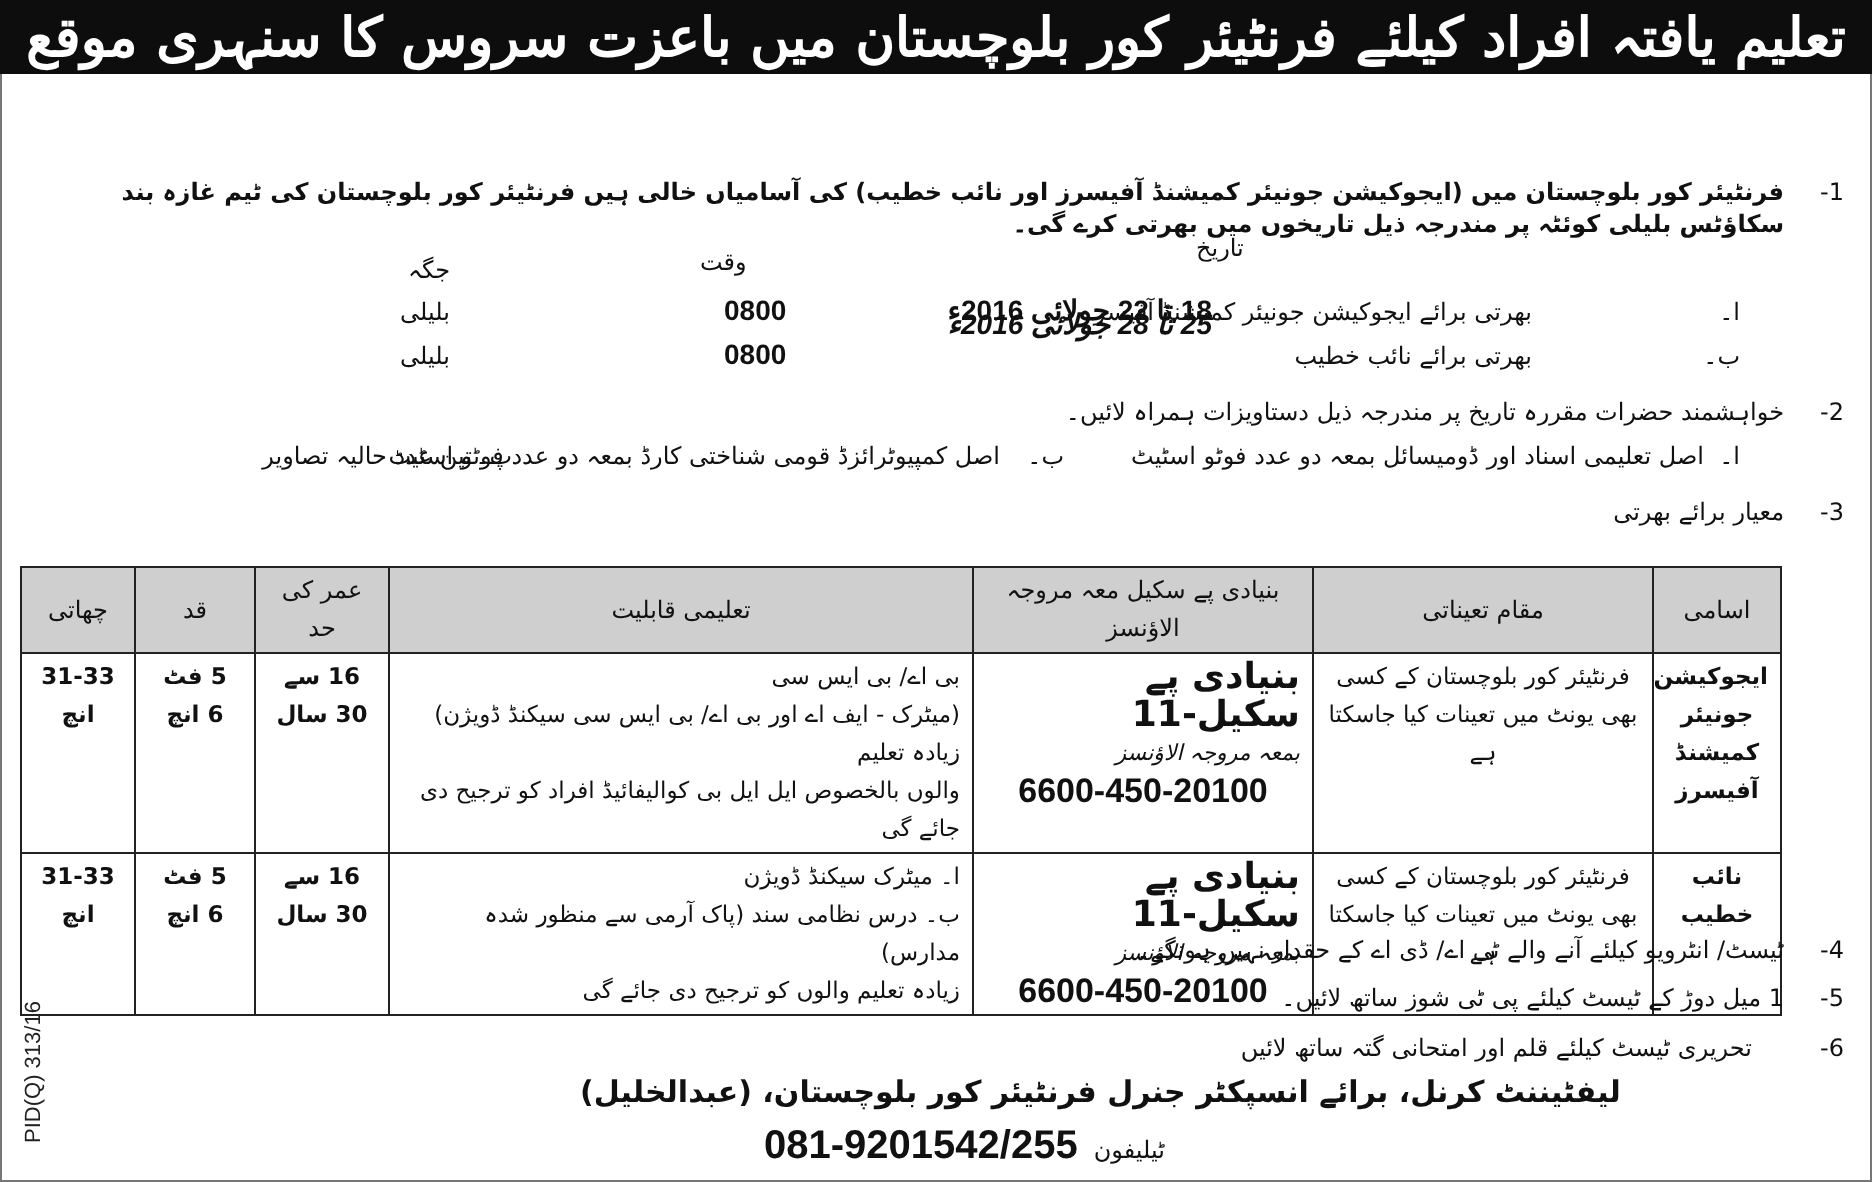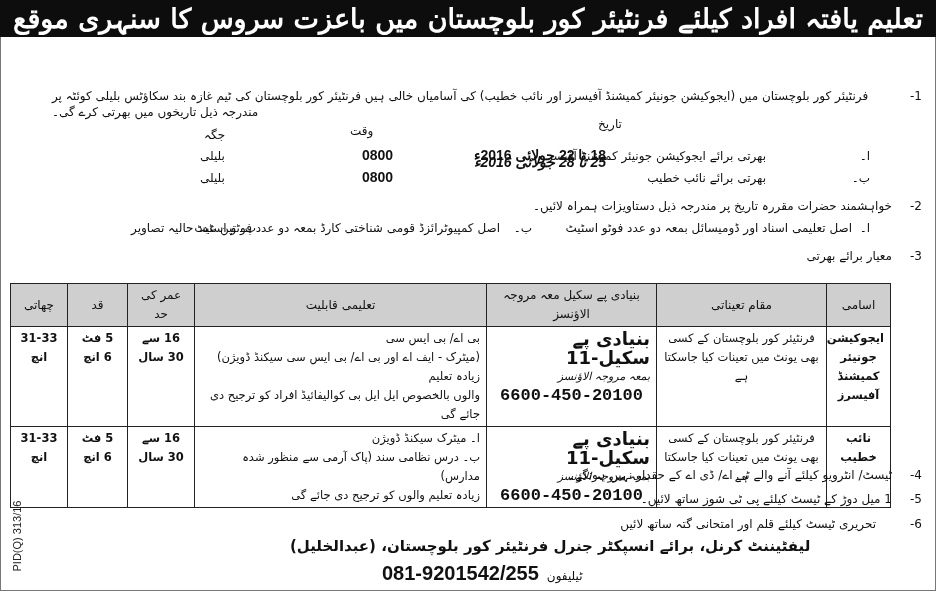--- a/index.html
+++ b/index.html
@@ -33,42 +33,42 @@
     font-size: 11.5px; line-height: 19px;
   }
   table.criteria th {
     background: #cfcfcf; font-weight: normal; height: 16px; text-align: center; vertical-align: middle;
     font-size: 12px;
   }
   td.post { font-weight: bold; font-size: 13px; text-align: center; }
   td.center { text-align: center; }
   td.pay .scale { font-weight: bold; font-size: 18px; }
   td.pay .allow { font-size: 11px; font-style: italic; }
-  td.pay .range { direction: ltr; font-family: Liberation Mono, monospace; font-weight: bold; font-size: 17px; text-align: center; }
+  td.pay .range { direction: ltr; font-family: Liberation Sans, sans-serif; font-weight: bold; font-size: 17px; text-align: center; }
   td.qual { text-align: right; }
   td.age, td.height, td.chest { text-align: center; font-weight: bold; font-size: 13px; }
   .pid {
     position: absolute; left: -28px; top: 530px; transform: rotate(-90deg);
     font-family: "Liberation Sans", sans-serif; font-size: 11px; color: #222;
     width: 90px; text-align: center;
   }
   .sign { font-weight: bold; font-size: 15px; }
   .phone { font-family: "Liberation Sans", sans-serif; font-weight: bold; font-size: 20px; }
 </style>
 </head>
 <body>
 
 <div class="frame"></div>
 
 <div class="banner">
   <span>تعلیم یافتہ افراد کیلئے فرنٹیئر کور بلوچستان میں باعزت سروس کا سنہری موقع</span>
 </div>
 
 <div class="abs txt rtl" style="right:14px; top:88px;">1-</div>
-<div class="abs txt rtl" style="right:44px; top:88px; width:840px; text-align:left; white-space:normal;">فرنٹیئر کور بلوچستان میں (ایجوکیشن جونیئر کمیشنڈ آفیسرز اور نائب خطیب) کی آسامیاں خالی ہیں فرنٹیئر کور بلوچستان کی ٹیم غازہ بند سکاؤٹس بلیلی کوئٹہ پر مندرجہ ذیل تاریخوں میں بھرتی کرے گی۔</div>
+<div class="abs txt rtl" style="right:44px; top:88px; width:840px; text-align:right; white-space:normal;font-weight:bold;">فرنٹیئر کور بلوچستان میں (ایجوکیشن جونیئر کمیشنڈ آفیسرز اور نائب خطیب) کی آسامیاں خالی ہیں فرنٹیئر کور بلوچستان کی ٹیم غازہ بند سکاؤٹس بلیلی کوئٹہ پر مندرجہ ذیل تاریخوں میں بھرتی کرے گی۔</div>
 
 <div class="abs hdr rtl" style="left:598px; top:117px;">تاریخ</div>
 <div class="abs hdr rtl" style="left:350px; top:124px;">وقت</div>
 <div class="abs hdr rtl" style="left:204px; top:128px;">جگہ</div>
 
 <div>
   <div class="abs txt rtl" style="right:66px; top:148px;">ا۔</div>
   <div class="abs txt rtl" style="right:170px; top:148px;">بھرتی برائے ایجوکیشن جونیئر کمیشنڈ آفیسر</div>
   <div class="abs num rtl" style="right:330px; top:147px;text-align:right;">18 تا 22 جولائی 2016ء</div>
   <div class="abs num" style="left:346px; top:147px;">0800</div>

